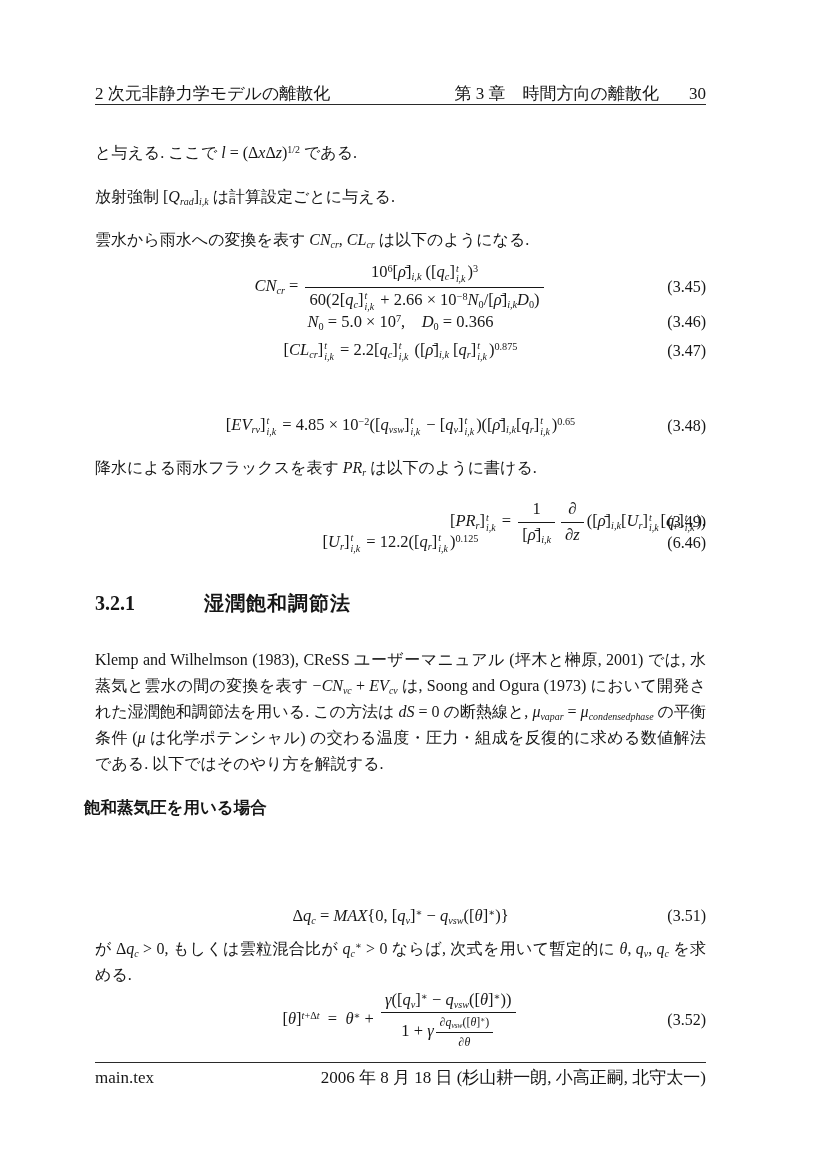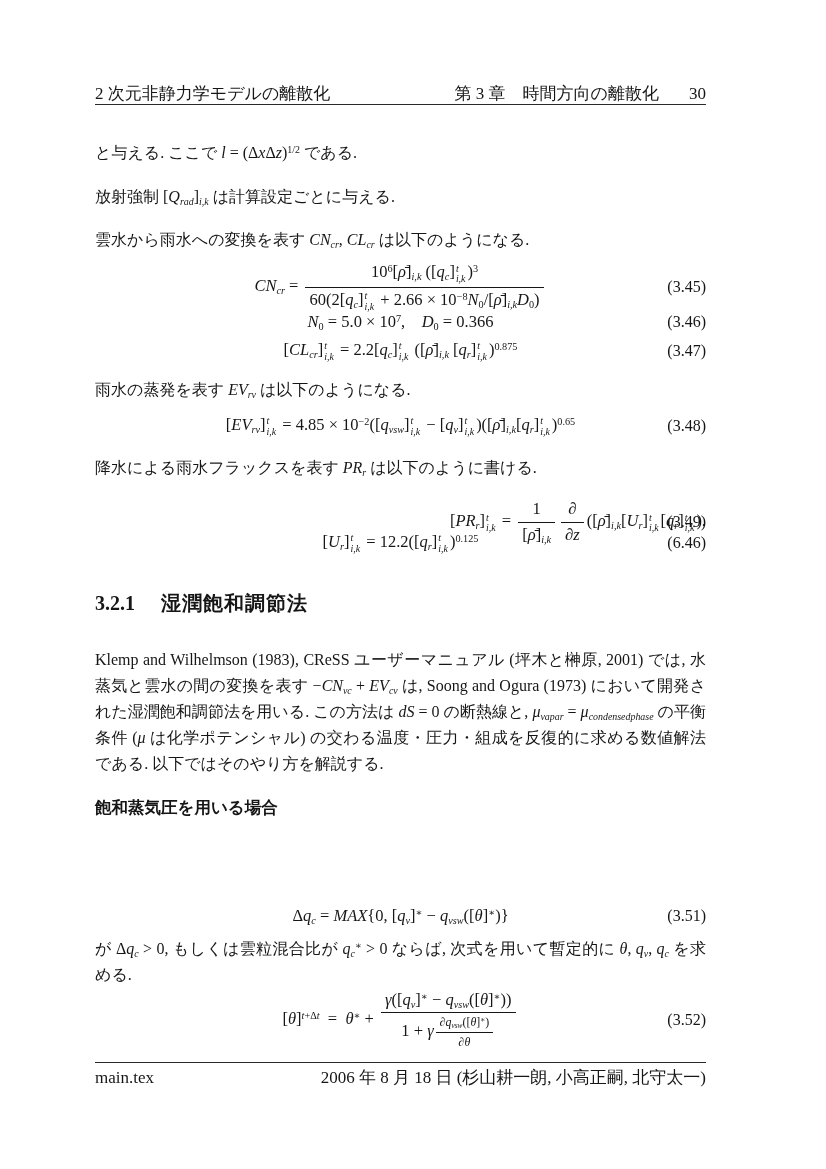--- a/index.html
+++ b/index.html
@@ -22,22 +22,22 @@
   .frac .fn{display:block;padding:0 4px 2px;}
   .frac .fd{display:block;border-top:1.2px solid #161616;padding:2px 4px 0;}
   .frac.sm{font-size:0.72em;margin:0 2px;}
   .header{position:absolute;left:95px;top:82px;width:611px;display:flex;
           align-items:baseline;font-size:17px;}
   .h-left{flex:0 0 auto;}
   .h-right{margin-left:auto;display:flex;align-items:baseline;}
   .h-page{margin-left:30px;}
   .sec-head{position:absolute;left:95px;top:590px;font-size:20px;font-weight:bold;}
   .sec-num{font-family:"Liberation Serif","DejaVu Serif",serif;margin-right:26px;}
-  .sec-title{font-family:Liberation Serif, serif;letter-spacing:1px;}
-  .sub-head{position:absolute;left:95px;top:797px;font-size:16.5px;font-weight:bold;
+  .sec-title{font-family:Liberation Serif, serif;letter-spacing:1px;margin-left:43px;}
+  .sub-head{position:absolute;left:84px;top:797px;font-size:16.5px;font-weight:bold;
             font-family:Liberation Mono, monospace;}
   .footer{position:absolute;left:95px;top:1066px;width:611px;display:flex;
           align-items:baseline;font-size:17px;}
   .f-right{margin-left:auto;}
   i{font-style:italic;}
 </style>
 </head>
 <body>
 
 <div class="page">
@@ -61,21 +61,20 @@
   </div>
   <div class="eq" style="top:310px;height:24px;">
     <span class="eqbody"><i>N</i><sub>0</sub> = 5.0 × 10<sup>7</sup>, <i>D</i><sub>0</sub> = 0.366</span>
     <span class="eqnum">(3.46)</span>
   </div>
   <div class="eq" style="top:336px;height:30px;justify-content:center;">
     <span class="eqbody">[<i>CL<sub>cr</sub></i>]<span class="ss"><span class="t"><i>t</i></span><span class="b"><i>i,k</i></span></span> = 2.2[<i>q<sub>c</sub></i>]<span class="ss"><span class="t"><i>t</i></span><span class="b"><i>i,k</i></span></span> ([<i>ρ̄</i>]<sub><i>i,k</i></sub> [<i>q<sub>r</sub></i>]<span class="ss"><span class="t"><i>t</i></span><span class="b"><i>i,k</i></span></span>)<sup>0.875</sup></span>
     <span class="eqnum">(3.47)</span>
   </div>
 
-  <div class="txt" style="top:377px;">雨水の蒸発を表す <i>EV<sub>rv</sub></i> は以下のようになる.</div>
 
   <div class="eq" style="top:410px;height:32px;">
     <span class="eqbody">[<i>EV<sub>rv</sub></i>]<span class="ss"><span class="t"><i>t</i></span><span class="b"><i>i,k</i></span></span> = 4.85 × 10<sup>−2</sup>([<i>q<sub>vsw</sub></i>]<span class="ss"><span class="t"><i>t</i></span><span class="b"><i>i,k</i></span></span> − [<i>q<sub>v</sub></i>]<span class="ss"><span class="t"><i>t</i></span><span class="b"><i>i,k</i></span></span>)([<i>ρ̄</i>]<sub><i>i,k</i></sub>[<i>q<sub>r</sub></i>]<span class="ss"><span class="t"><i>t</i></span><span class="b"><i>i,k</i></span></span>)<sup>0.65</sup></span>
     <span class="eqnum">(3.48)</span>
   </div>
 
   <div class="txt" style="top:455px;">降水による雨水フラックスを表す <i>PR<sub>r</sub></i> は以下のように書ける.</div>
 
   <div class="eq" style="top:500px;height:44px;justify-content:flex-end;">
     <span class="eqbody">[<i>PR<sub>r</sub></i>]<span class="ss"><span class="t"><i>t</i></span><span class="b"><i>i,k</i></span></span> = <span class="frac"><span class="fn">1</span><span class="fd">[<i>ρ̄</i>]<sub><i>i,k</i></sub></span></span><span class="frac"><span class="fn">∂</span><span class="fd">∂<i>z</i></span></span>([<i>ρ̄</i>]<sub><i>i,k</i></sub>[<i>U<sub>r</sub></i>]<span class="ss"><span class="t"><i>t</i></span><span class="b"><i>i,k</i></span></span>[<i>q<sub>r</sub></i>]<span class="ss"><span class="t"><i>t</i></span><span class="b"><i>i,k</i></span></span>).</span>

